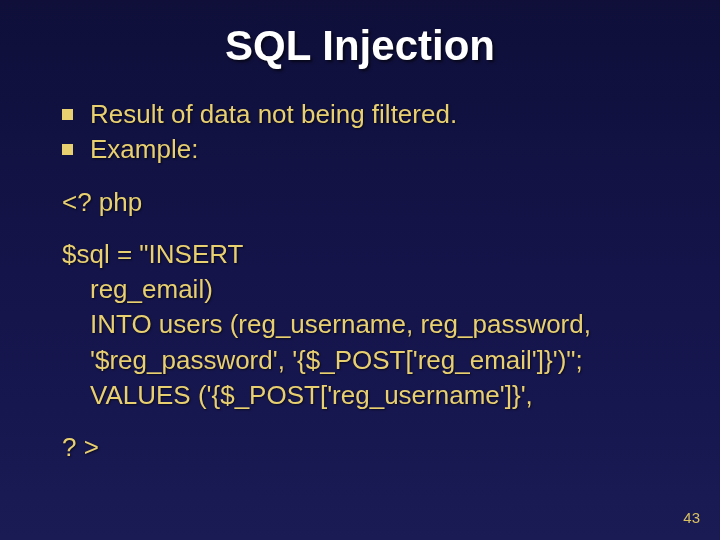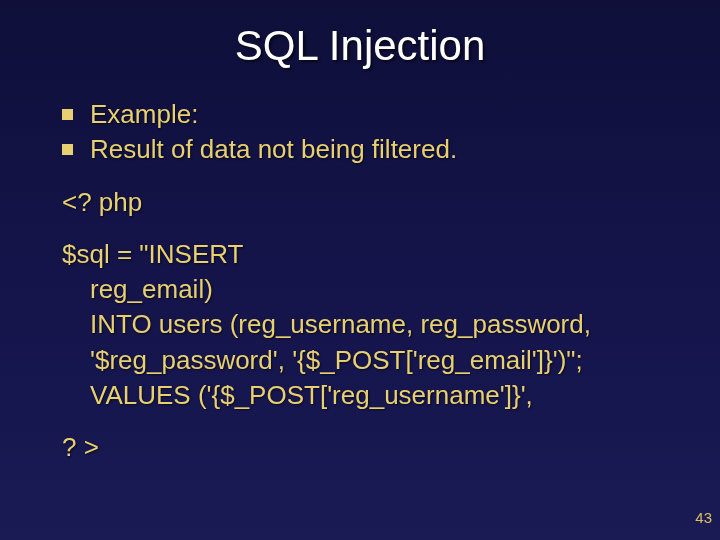--- a/index.html
+++ b/index.html
@@ -13,21 +13,21 @@
     width: 720px;
     height: 540px;
     background: linear-gradient(to bottom, #0f0f3a 0%, #14144a 50%, #1a1a55 100%);
     position: relative;
     font-family: Arial, Helvetica, sans-serif;
     box-sizing: border-box;
   }
   .title {
     color: #ffffff;
     font-size: 42px;
-    font-weight: normal;
+    font-weight: bold;
     text-align: center;
     padding-top: 22px;
     text-shadow: 2px 2px 3px rgba(0,0,0,0.6);
   }
   .content {
     margin: 28px 48px 0 62px;
     color: #e8d070;
     font-size: 26px;
     line-height: 1.28;
     text-shadow: 1px 1px 2px rgba(0,0,0,0.6);
@@ -49,43 +49,43 @@
     padding-left: 0;
     margin-bottom: 2px;
     margin-top: 19px;
   }
   .indent {
     padding-left: 28px;
     margin-bottom: 2px;
   }
   .page-num {
     position: absolute;
-    right: 8px;
+    right: 20px;
     bottom: 14px;
     color: #d8c060;
     font-size: 15px;
   }
 </style>
 </head>
 <body>
 
 <div class="slide">
 
   <div class="title">SQL Injection</div>
 
   <div class="content">
 
     <div class="bullet-row">
       <span class="bullet-square"></span>
-      <span>Example:</span>
+      <span>Result of data not being filtered.</span>
     </div>
 
     <div class="bullet-row">
       <span class="bullet-square"></span>
-      <span>Result of data not being filtered.</span>
+      <span>Example:</span>
     </div>
 
     <div class="code-line">&lt;? php</div>
     <div class="code-line">$sql = "INSERT</div>
     <div class="indent">reg_email)</div>
     <div class="indent">INTO users (reg_username, reg_password,</div>
     <div class="indent">'$reg_password', '{$_POST['reg_email']}')";</div>
     <div class="indent">VALUES ('{$_POST['reg_username']}',</div>
     <div class="code-line">? &gt;</div>
 

